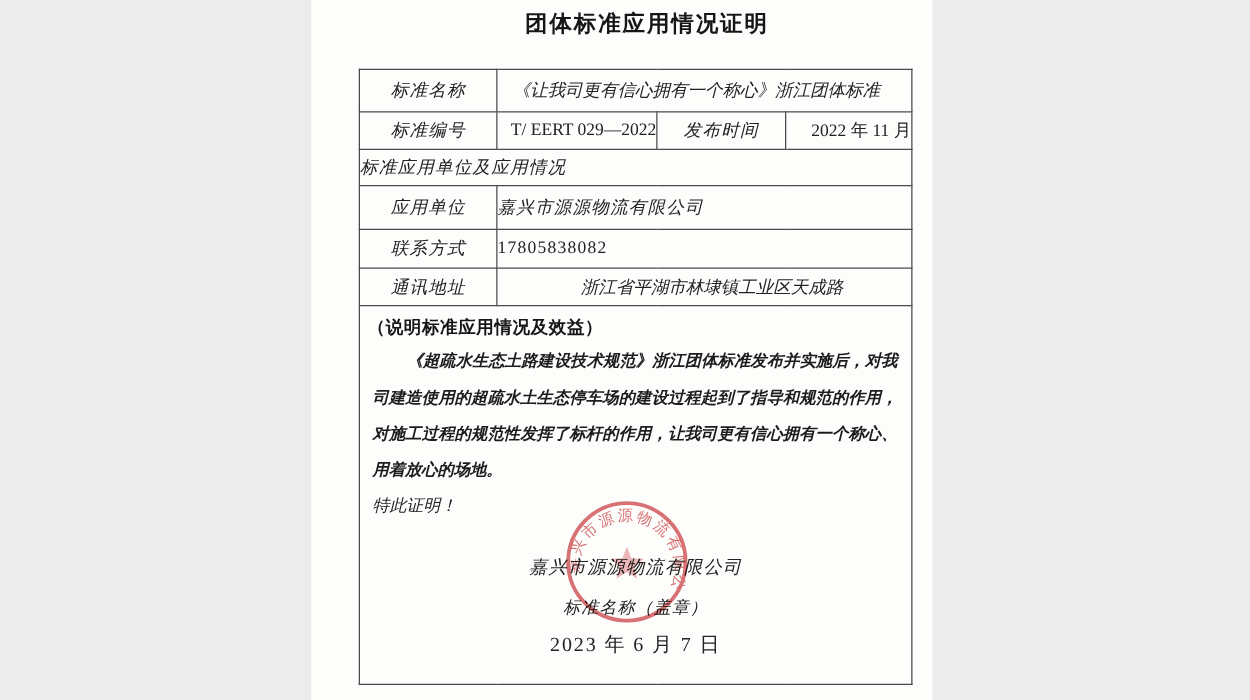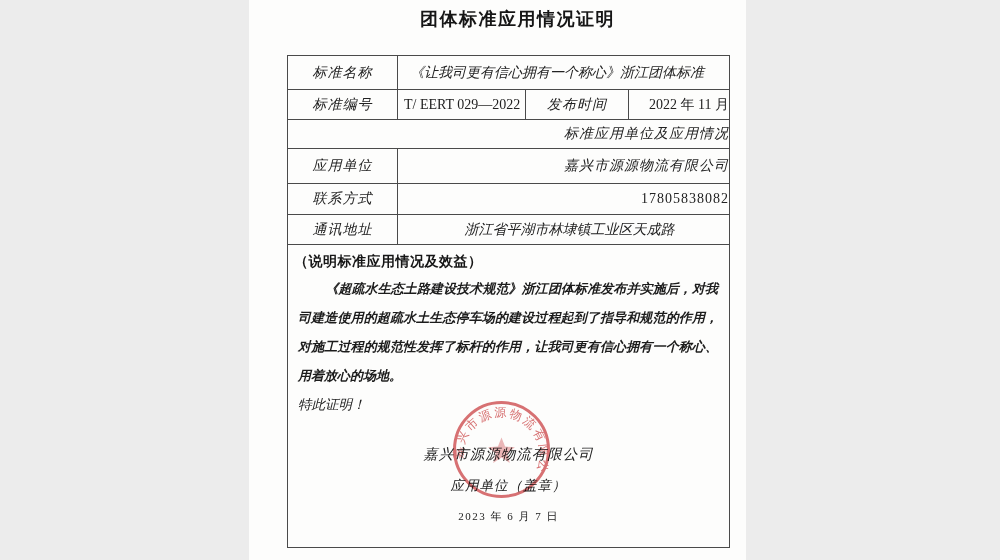--- a/index.html
+++ b/index.html
@@ -27,39 +27,39 @@
   .doc-table td{
     border:1px solid var(--line);
     font-size:14px;vertical-align:middle;color:#222;
     overflow:hidden;white-space:nowrap;
   }
   tr.r1 td{height:34px;} tr.r2 td{height:30px;} tr.r3 td{height:29px;}
   tr.r4 td{height:35px;} tr.r5 td{height:31px;} tr.r6 td{height:30px;text-align:center;}
   .kai{font-style:italic;}           
   .latin{font-style:normal;font-size:14.5px;}
   td.lbl{text-align:center;letter-spacing:1px;}
-  td.center{text-align:right;letter-spacing:1px;}
+  td.center{text-align:left;letter-spacing:1px;}
   td.pad{padding-left:12px;text-align:left;}
-  td.pad6{padding-left:6px;text-align:left;}
+  td.pad6{padding-left:6px;text-align:right;}
   td.pad8{padding-left:20px;text-align:left;}
   td.remarks-cell{
     height:303px;vertical-align:top;white-space:normal;padding:4px 0 0 0;
   }
   .remarks-header{
     margin:4px 6px 0 6px;font-weight:700;font-size:14px;letter-spacing:.5px;color:#161616;
   }
   .remarks-body{
     margin:3px 11px 0 10px;text-indent:2.1em;font-size:13px;line-height:29px;
     text-align:justify;color:#1c1c1c;font-weight:bold;
   }
   .remarks-closing{margin:3px 10px 0 10px;font-size:13.5px;line-height:24px;}
   .signature{margin-top:22px;text-align:center;line-height:31px;}
   .sig-company{font-size:14.5px;letter-spacing:1px;}
   .sig-unit{font-size:13.5px;letter-spacing:1px;}
-  .sig-date{font-size:11px;letter-spacing:1.5px;font-style:normal;font-family:Liberation Serif, serif;}
+  .sig-date{font-size:16px;letter-spacing:1.5px;font-style:normal;font-family:Liberation Serif, serif;}
   .seal{
     position:absolute;left:202px;top:399px;width:101px;height:101px;
     opacity:.78;mix-blend-mode:multiply;pointer-events:none;
   }
   .seal circle{stroke:var(--seal);}
   .seal text{fill:var(--seal);font-family:"Liberation Serif",serif;}
   .seal polygon{fill:var(--seal);opacity:.5;}
 </style>
 </head>
 <body>
@@ -102,21 +102,21 @@
           <td class="lbl kai">通讯地址</td>
           <td class="pad kai" colspan="3">浙江省平湖市林埭镇工业区天成路</td>
         </tr>
         <tr>
           <td class="remarks-cell" colspan="4">
             <div class="remarks-header">（说明标准应用情况及效益）</div>
             <p class="remarks-body kai">《超疏水生态土路建设技术规范》浙江团体标准发布并实施后，对我司建造使用的超疏水土生态停车场的建设过程起到了指导和规范的作用，对施工过程的规范性发挥了标杆的作用，让我司更有信心拥有一个称心、用着放心的场地。</p>
             <p class="remarks-closing kai">特此证明！</p>
             <div class="signature">
               <div class="sig-company kai">嘉兴市源源物流有限公司</div>
-              <div class="sig-unit kai">应用单位（盖章）</div>
+              <div class="sig-unit kai">标准名称（盖章）</div>
               <div class="sig-date">2023 年 6 月 7 日</div>
             </div>
           </td>
         </tr>
       </tbody>
     </table>
 
     <svg class="seal" viewBox="0 0 100 100">
       <circle cx="50" cy="50" r="46.5" fill="none" stroke-width="3"></circle>
       <defs>

